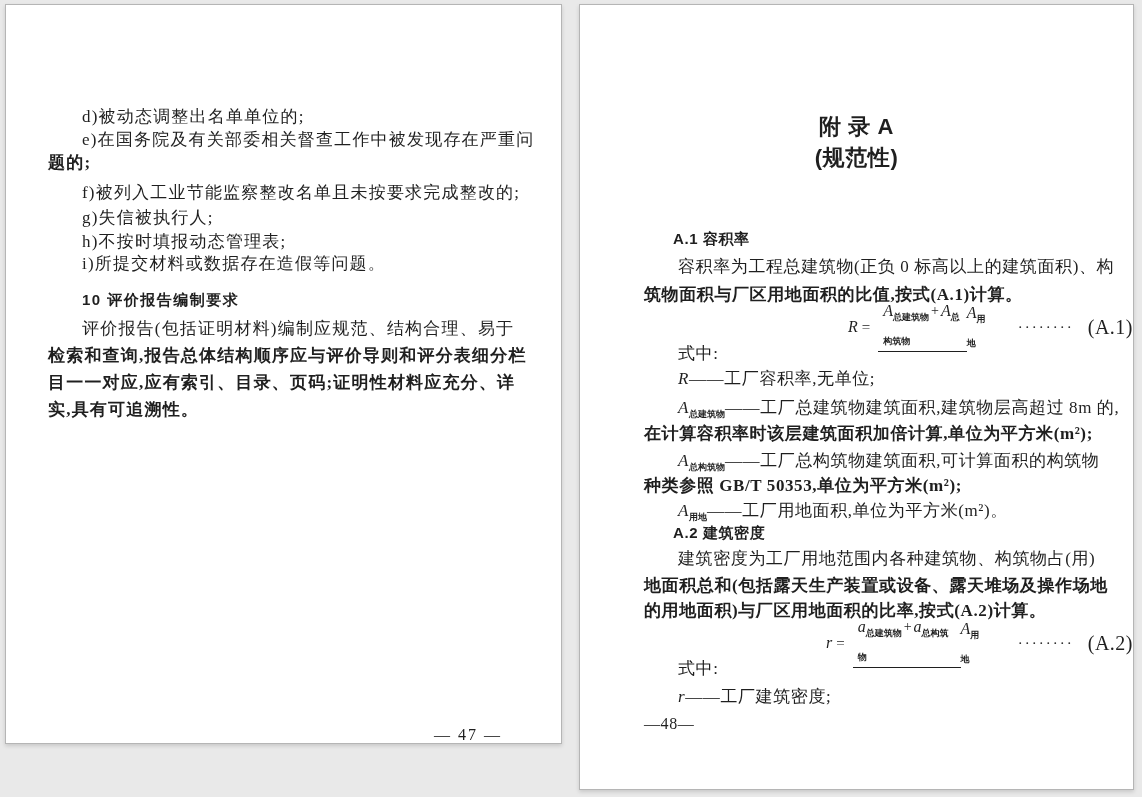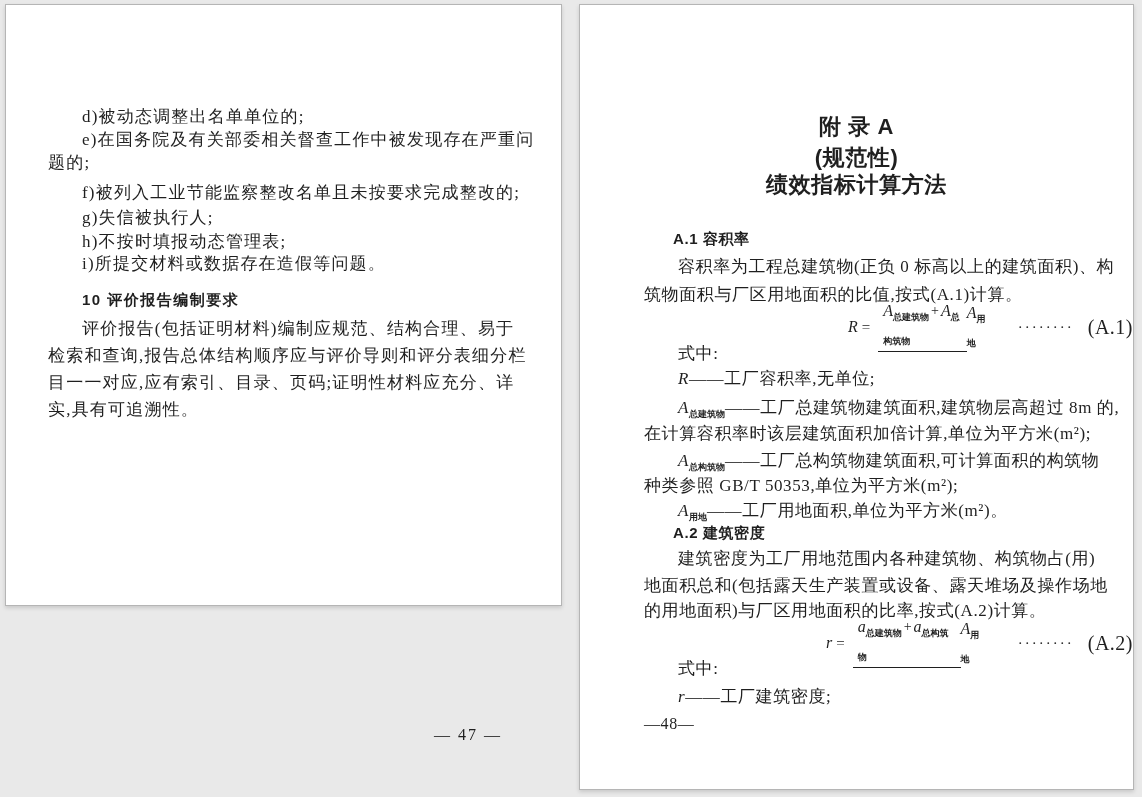--- a/index.html
+++ b/index.html
@@ -5,26 +5,26 @@
   :root{
     --canvas-bg:#e9e9e9;
     --page-bg:#ffffff;
     --ink:#1f1f1f;
     --border:#b5b5b5;
   }
   *{margin:0;padding:0;box-sizing:border-box;}
   body{background:var(--canvas-bg);font-family:"Liberation Serif","DejaVu Serif",serif;color:var(--ink);}
   .viewer{position:relative;width:1142px;height:797px;background:var(--canvas-bg);overflow:hidden;}
   .page{position:absolute;background:var(--page-bg);border:1px solid var(--border);box-shadow:0 2px 4px rgba(0,0,0,.14);}
-  .page-left{left:5px;top:4px;width:557px;height:602px;}
+  .page-left{left:5px;top:4px;width:557px;height:740px;}
   .page-right{left:579px;top:4px;width:555px;height:786px;}
   .ln{position:absolute;white-space:nowrap;font-size:17px;letter-spacing:1.2px;line-height:24px;height:24px;}
   .page-right .ln{letter-spacing:0.6px;}
   .indent{left:76px;}
-  .flush{left:42px;}
+  .flush{left:42px;font-weight:bold;}
   .page-right .indent{left:98px;}
   .page-right .flush{left:64px;}
   .hd{font-family:"Liberation Sans","DejaVu Sans",sans-serif;font-weight:bold;letter-spacing:1.5px;font-size:15px;}
   .title-line{left:0;right:0;text-align:center;font-family:"Liberation Sans","DejaVu Sans",sans-serif;font-weight:bold;font-size:22px;letter-spacing:3px;}
   .pagenum{font-size:16px;letter-spacing:2px;}
   .pn-left{left:397px;width:130px;text-align:center;}
   
   .formula{position:absolute;display:flex;align-items:center;height:48px;}
   .frac{display:inline-flex;flex-direction:row;align-items:center;vertical-align:middle;margin-left:5px;}
   .num{border-bottom:1px solid var(--ink);padding:0 5px 1px 5px;line-height:17px;}
@@ -55,21 +55,20 @@
     <div class="ln indent" style="top:312px">评价报告(包括证明材料)编制应规范、结构合理、易于</div>
     <div class="ln flush" style="top:339px">检索和查询,报告总体结构顺序应与评价导则和评分表细分栏</div>
     <div class="ln flush" style="top:366px">目一一对应,应有索引、目录、页码;证明性材料应充分、详</div>
     <div class="ln flush" style="top:393px">实,具有可追溯性。</div>
     <div class="ln pagenum pn-left" style="top:718px">— 47 —</div>
   </div>
 
   <div class="page page-right">
     <div class="ln title-line" style="top:110px">附 录 A</div>
     <div class="ln title-line" style="top:141px">(规范性)</div>
-    <div class="ln title-line" style="top:168px">绩效指标计算方法</div>
 
     <div class="ln hd" style="top:222px;left:93px">A.1 容积率</div>
     <div class="ln indent" style="top:250px">容积率为工程总建筑物(正负 0 标高以上的建筑面积)、构</div>
     <div class="ln flush" style="top:278px">筑物面积与厂区用地面积的比值,按式(A.1)计算。</div>
 
     <div class="formula" style="top:298px;left:268px">
       <i class="fv">R</i>
       <span class="feq">=</span>
       <span class="frac">
         <span class="num"><i class="fv">A</i><sub class="fsub">总建筑物</sub><span class="fplus">+</span><i class="fv">A</i><sub class="fsub">总构筑物</sub></span>

